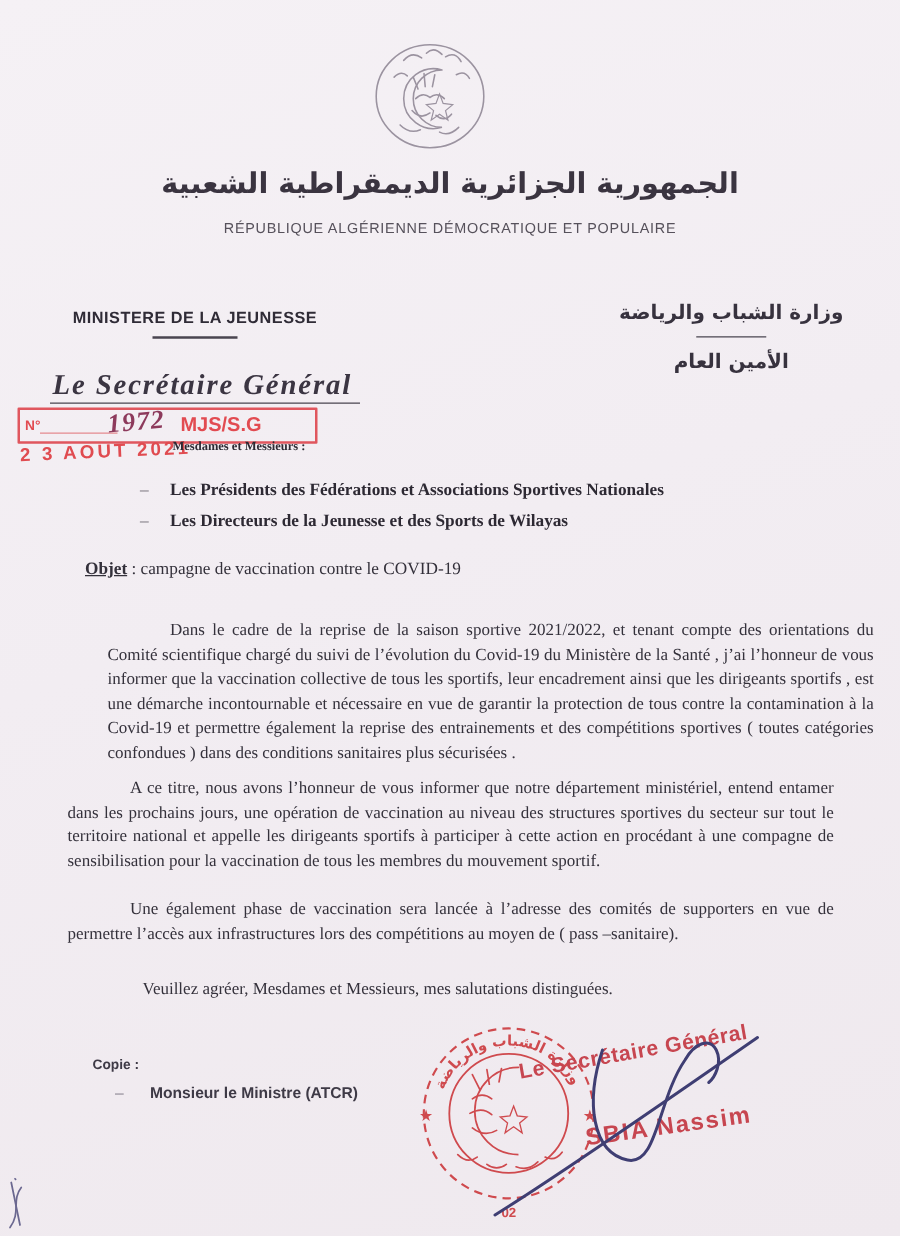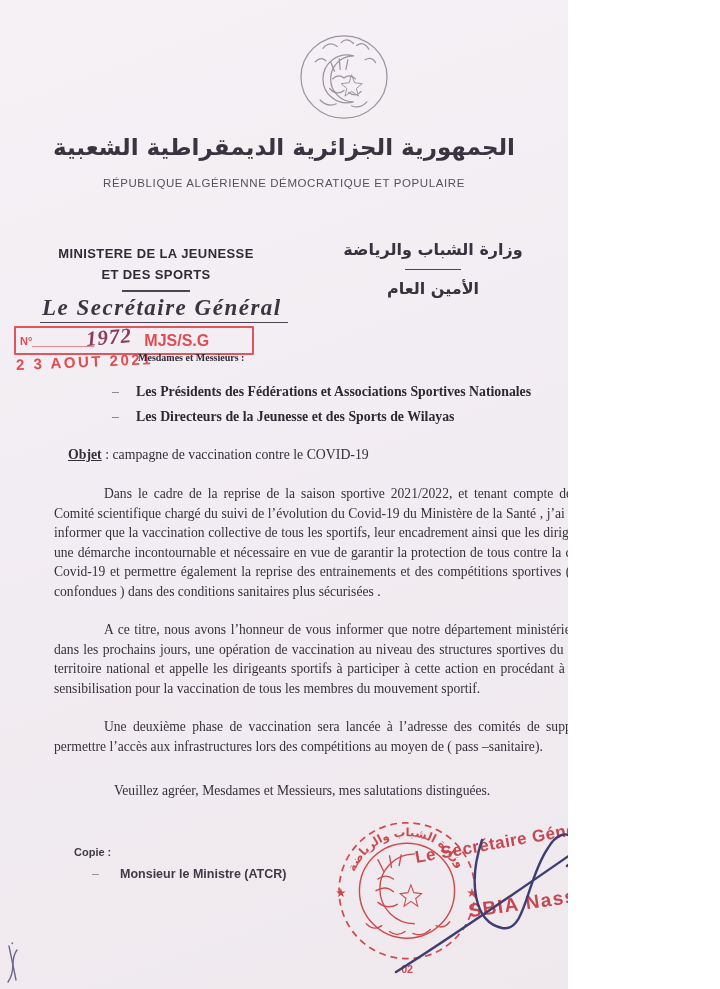--- a/index.html
+++ b/index.html
@@ -1,18 +1,18 @@
 <!DOCTYPE html>
 <html><head>
 <meta charset="utf-8">
 <style>
   html,body{margin:0;padding:0;}
   .page{
     position:relative;
-    width:568px;height:989px;
+    width:720px;height:989px;
     background:linear-gradient(160deg,#f5f1f5 0%,#f2edf2 45%,#efe9ee 100%);
     overflow:hidden;
     font-family:"Liberation Serif", serif;
     color:#332f3a;
   }
   .abs{position:absolute;}
   .center{left:0;right:0;text-align:center;}
 
   
   .emblem-top{left:296px;top:33px;width:96px;height:88px;}
@@ -75,21 +75,21 @@
   .recipient .dash{width:24px;color:#6d6872;font-weight:normal;}
 
   .subject{left:68px;top:447px;font-size:13.8px;color:#33303a;font-family:Liberation Serif, serif;}
   .subject .lbl{font-weight:bold;text-decoration:underline;}
 
   .para{
     left:54px;width:613px;
     font-size:13.6px;line-height:19.6px;text-align:justify;
     text-indent:50px;color:#34313b;
   }
-  .p1{top:484px;}
+  .p1{top:494px;margin-left:32px;}
   .p2{top:620px;}
   .p3{top:717px;}
   .p4{top:781px;text-align:left;text-indent:60px;}
 
   
   .copy-label{
     left:74px;top:846px;font-family:"Liberation Sans",sans-serif;
     font-weight:bold;font-size:11px;color:#3e3a46;
   }
   .copy-item{
@@ -132,21 +132,20 @@
       <path d="M58 44 l3 8 8 1 -6 5 2 8 -7 -5 -7 5 2 -8 -6 -5 8 -1 z" stroke-width="1"></path>
       <path d="M25 70 Q33 78 42 74 M58 76 Q66 80 74 72"></path>
     </g>
   </svg>
 
   <div class="abs center title-ar">الجمهورية الجزائرية الديمقراطية الشعبية</div>
   <div class="abs center title-fr">RÉPUBLIQUE ALGÉRIENNE DÉMOCRATIQUE ET POPULAIRE</div>
 
   <div class="abs ministry-left">
     <div>MINISTERE DE LA JEUNESSE</div>
-    <div>ET DES SPORTS</div>
     <div class="rule"></div>
   </div>
 
   <div class="abs ministry-right">
     <div>وزارة الشباب والرياضة</div>
     <div class="rule"></div>
     <div class="office-ar">الأمين العام</div>
   </div>
 
   <div class="abs office-fr">Le Secrétaire Général</div>
@@ -172,21 +171,21 @@
       <span>Les Directeurs de la Jeunesse et des Sports de Wilayas</span>
     </div>
   </div>
 
   <div class="abs subject">
     <span class="lbl">Objet</span><span> : campagne de  vaccination contre le COVID-19</span>
   </div>
 
   <div class="abs para p1">Dans le cadre de la reprise de la saison sportive 2021/2022,  et tenant compte des orientations du Comité scientifique  chargé du suivi de l’évolution du Covid-19 du Ministère de la Santé , j’ai l’honneur de vous informer  que  la vaccination collective de  tous les sportifs, leur encadrement ainsi que les dirigeants sportifs ,  est une démarche incontournable et nécessaire en vue de garantir la protection de tous contre la contamination à la Covid-19 et permettre également la reprise des entrainements et des compétitions sportives ( toutes catégories confondues ) dans des conditions sanitaires plus sécurisées .</div>
   <div class="abs para p2">A ce titre, nous avons l’honneur de vous informer que  notre département ministériel, entend entamer dans les prochains jours, une opération de vaccination au niveau des structures sportives  du secteur  sur tout le territoire national et appelle les dirigeants sportifs à  participer  à cette action en procédant  à une compagne de sensibilisation pour la vaccination de tous les membres du mouvement sportif.</div>
-  <div class="abs para p3">Une deuxième phase de vaccination sera lancée  à l’adresse des comités de supporters en vue de permettre l’accès aux  infrastructures  lors  des compétitions au moyen de  ( pass –sanitaire).</div>
+  <div class="abs para p3">Une également phase de vaccination sera lancée  à l’adresse des comités de supporters en vue de permettre l’accès aux  infrastructures  lors  des compétitions au moyen de  ( pass –sanitaire).</div>
   <div class="abs para p4">Veuillez agréer, Mesdames et Messieurs, mes salutations distinguées.</div>
 
   <div class="abs copy-label">Copie :</div>
   <div class="abs copy-item">
     <span class="dash">–</span>
     <span>Monsieur le  Ministre (ATCR)</span>
   </div>
 
   <svg class="abs round-stamp" viewBox="0 0 160 170">
     <defs>

